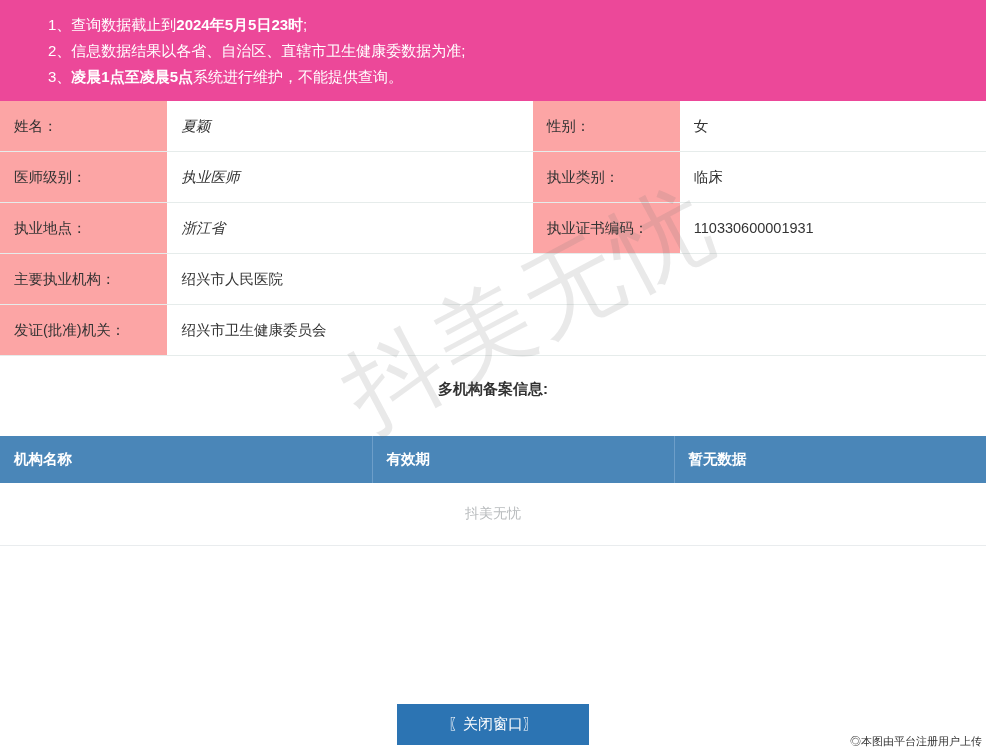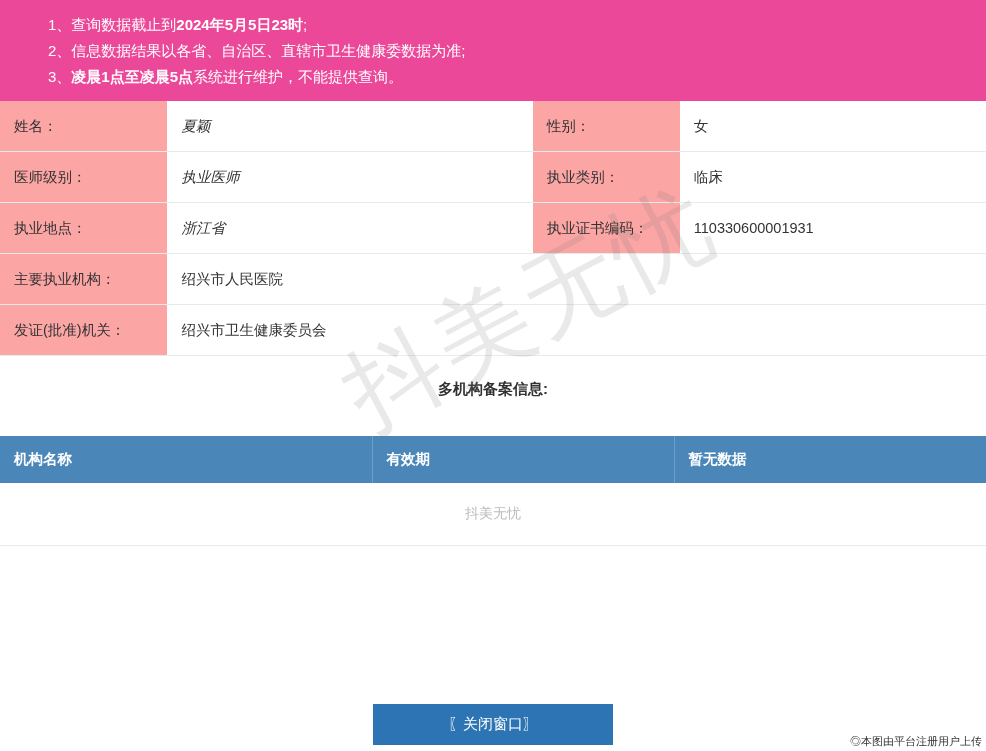--- a/index.html
+++ b/index.html
@@ -92,21 +92,21 @@
 
   
   .btn-wrap {
     position: absolute;
     left: 0; right: 0;
     bottom: 6px;
     text-align: center;
   }
   .close-btn {
     display: inline-block;
-    width: 240px;
+    width: 192px;
     background: #2c74b3;
     color: #fff;
     font-size: 15px;
     text-align: center;
     padding: 11px 12px;
     border: none;
     cursor: pointer;
     font-family: "Liberation Sans", sans-serif;
   }
 

